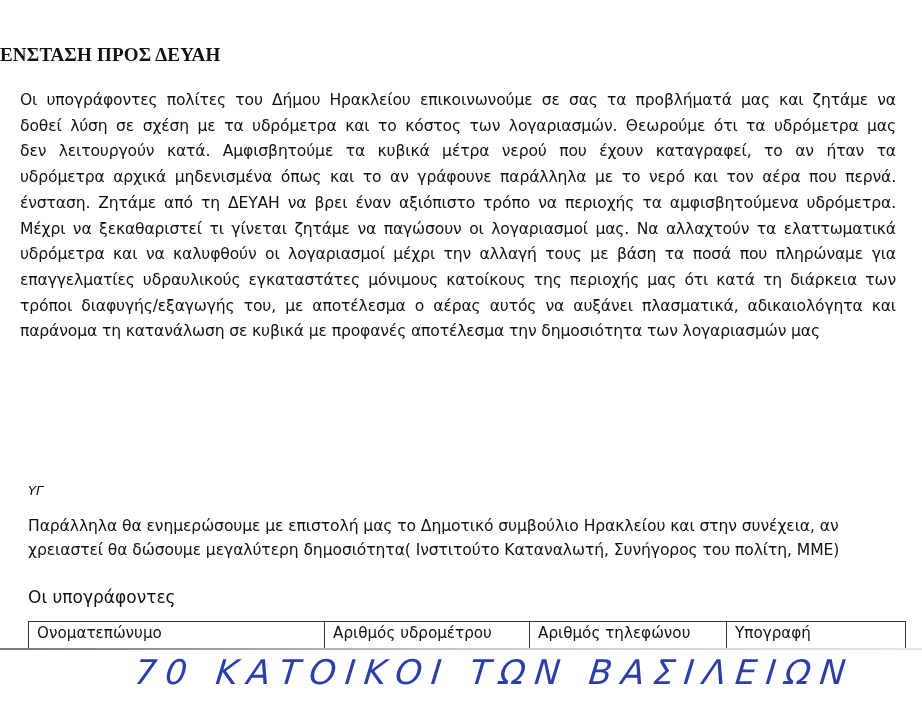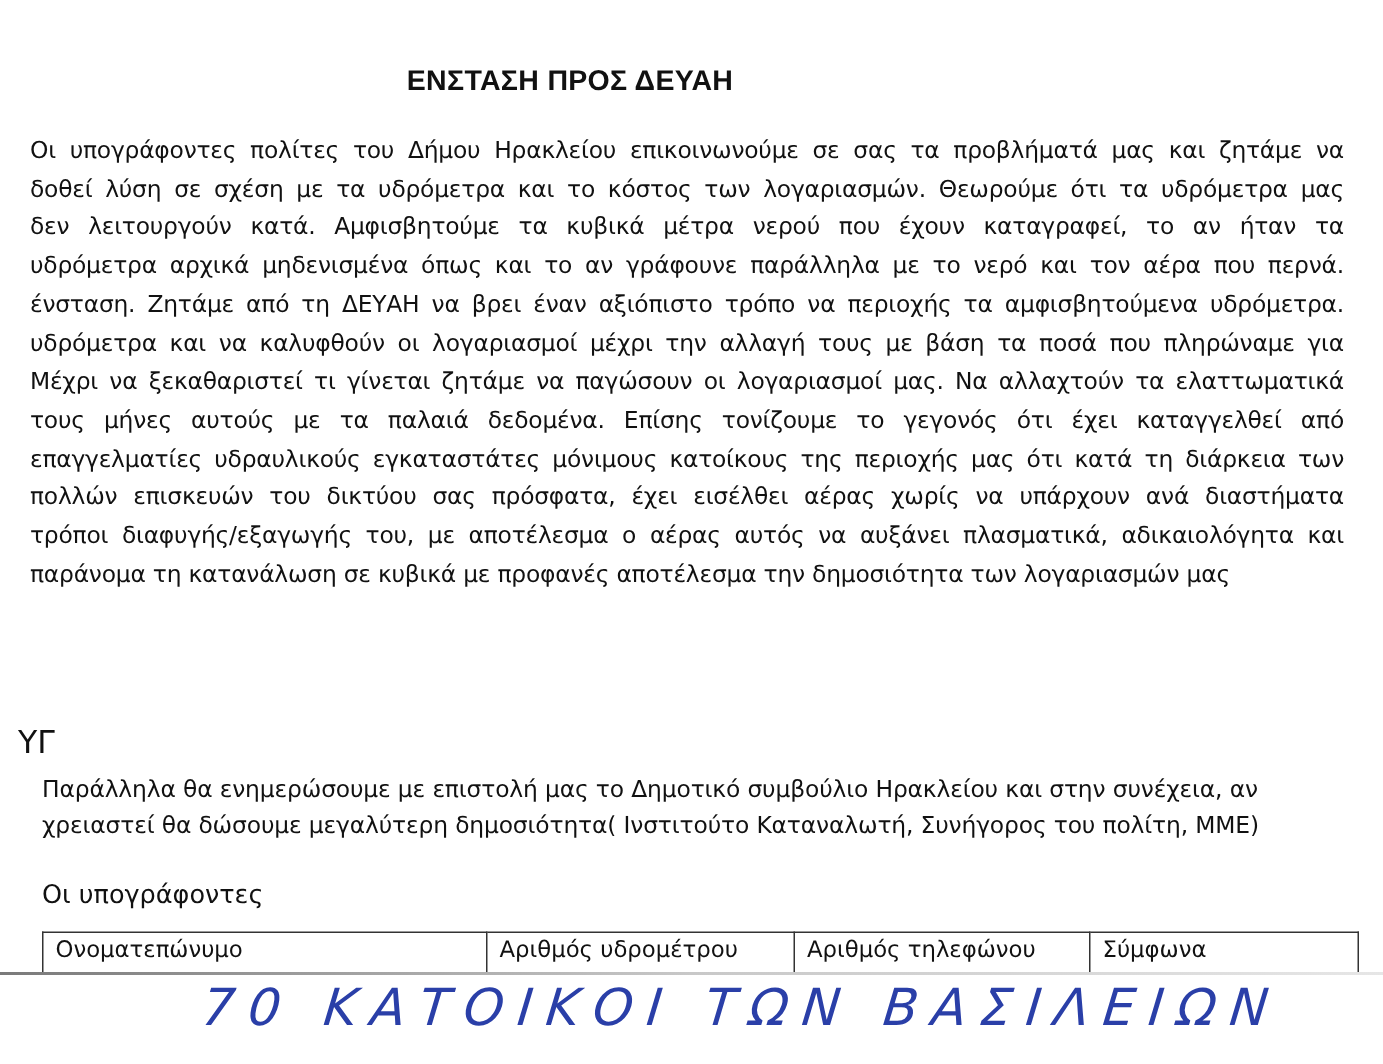--- a/index.html
+++ b/index.html
@@ -4,30 +4,30 @@
 <style>
   html, body { margin: 0; padding: 0; }
   body {
     width: 922px; height: 709px; overflow: hidden;
     background: #ffffff; position: relative;
     font-family: "DejaVu Sans", sans-serif; color: #111111;
   }
   .page { position: absolute; left: 0; top: 0; width: 922px; height: 709px; }
   .title {
     position: absolute; left: 0; width: 760px; top: 44px;
-    text-align: center; font-weight: bold; font-size: 19px; letter-spacing: 0.2px;
-    font-family: Liberation Sans, sans-serif;
+    font-weight: bold; font-size: 19px; letter-spacing: 0.2px;
+    font-family: Liberation Serif, serif;
   }
   .body-text {
     position: absolute; left: 20px; top: 88px; width: 876px;
     font-size: 15.6px; line-height: 25.7px; letter-spacing: -0.15px;
   }
   .body-text .ln { display: block; white-space: nowrap; }
   .body-text .ln.j { text-align: justify; text-align-last: justify; white-space: normal; }
-  .ps { position: absolute; left: 12px; top: 483px; font-size: 21px; }
+  .ps { position: absolute; left: 28px; top: 483px; font-size: 13px; font-style: italic; }
   .para2 {
     position: absolute; left: 28px; top: 514px; width: 876px;
     font-size: 15.6px; line-height: 24px; letter-spacing: -0.1px;
   }
   .para2 .ln { display: block; white-space: nowrap; }
   .signers { position: absolute; left: 28px; top: 587px; font-size: 17px; }
   .sig-table {
     position: absolute; left: 28px; top: 621px;
     border-collapse: collapse; font-size: 15.2px;
   }
@@ -54,45 +54,43 @@
 <div class="page">
 
   <div class="title">ΕΝΣΤΑΣΗ ΠΡΟΣ ΔΕΥΑΗ</div>
 
   <div class="body-text">
     <span class="ln j">Οι υπογράφοντες πολίτες του Δήμου Ηρακλείου επικοινωνούμε σε σας τα προβλήματά μας και ζητάμε να</span>
     <span class="ln j">δοθεί λύση σε σχέση με τα υδρόμετρα και το κόστος των λογαριασμών. Θεωρούμε ότι τα υδρόμετρα μας</span>
     <span class="ln j">δεν λειτουργούν κατά. Αμφισβητούμε τα κυβικά μέτρα νερού που έχουν καταγραφεί, το αν ήταν τα</span>
     <span class="ln j">υδρόμετρα αρχικά μηδενισμένα όπως και το αν γράφουνε παράλληλα με το νερό και τον αέρα που περνά.</span>
     <span class="ln j">ένσταση. Ζητάμε από τη ΔΕΥΑΗ να βρει έναν αξιόπιστο τρόπο να περιοχής τα αμφισβητούμενα υδρόμετρα.</span>
+    <span class="ln j">Μέχρι να ξεκαθαριστεί τι γίνεται ζητάμε να παγώσουν οι λογαριασμοί μας. Να αλλαχτούν τα ελαττωματικά</span>
     <span class="ln j">υδρόμετρα και να καλυφθούν οι λογαριασμοί μέχρι την αλλαγή τους με βάση  τα ποσά που πληρώναμε για</span>
-    <span class="ln j">Μέχρι να ξεκαθαριστεί τι γίνεται ζητάμε να παγώσουν οι λογαριασμοί μας. Να αλλαχτούν τα ελαττωματικά</span>
-    <span class="ln j">τους μήνες αυτούς  με τα παλαιά δεδομένα. Επίσης τονίζουμε το γεγονός ότι έχει καταγγελθεί από</span>
     <span class="ln j">επαγγελματίες υδραυλικούς εγκαταστάτες μόνιμους κατοίκους της περιοχής μας ότι κατά τη διάρκεια των</span>
-    <span class="ln j">πολλών επισκευών του δικτύου σας πρόσφατα, έχει εισέλθει αέρας χωρίς να υπάρχουν ανά διαστήματα</span>
     <span class="ln j">τρόποι διαφυγής/εξαγωγής του, με αποτέλεσμα ο αέρας αυτός να αυξάνει πλασματικά, αδικαιολόγητα και</span>
     <span class="ln">παράνομα τη κατανάλωση σε κυβικά με προφανές αποτέλεσμα την δημοσιότητα των λογαριασμών μας</span>
   </div>
 
   <div class="ps">ΥΓ</div>
 
   <div class="para2">
     <span class="ln">Παράλληλα θα ενημερώσουμε με επιστολή μας το Δημοτικό συμβούλιο Ηρακλείου και στην συνέχεια, αν</span>
     <span class="ln">χρειαστεί θα δώσουμε μεγαλύτερη δημοσιότητα( Ινστιτούτο Καταναλωτή, Συνήγορος του πολίτη, ΜΜΕ)</span>
   </div>
 
   <div class="signers">Οι υπογράφοντες</div>
 
   <table class="sig-table">
     <thead>
       <tr>
         <th style="width:279px">Ονοματεπώνυμο</th>
         <th style="width:188px">Αριθμός υδρομέτρου</th>
         <th style="width:180px">Αριθμός τηλεφώνου</th>
-        <th style="width:162px">Σύμφωνα</th>
+        <th style="width:162px">Υπογραφή</th>
       </tr>
     </thead>
   </table>
 
   <div class="scan-edge"></div>
 
   <div class="handwriting">70 ΚΑΤΟΙΚΟΙ ΤΩΝ ΒΑΣΙΛΕΙΩΝ</div>
 </div>
 
 </body></html>

